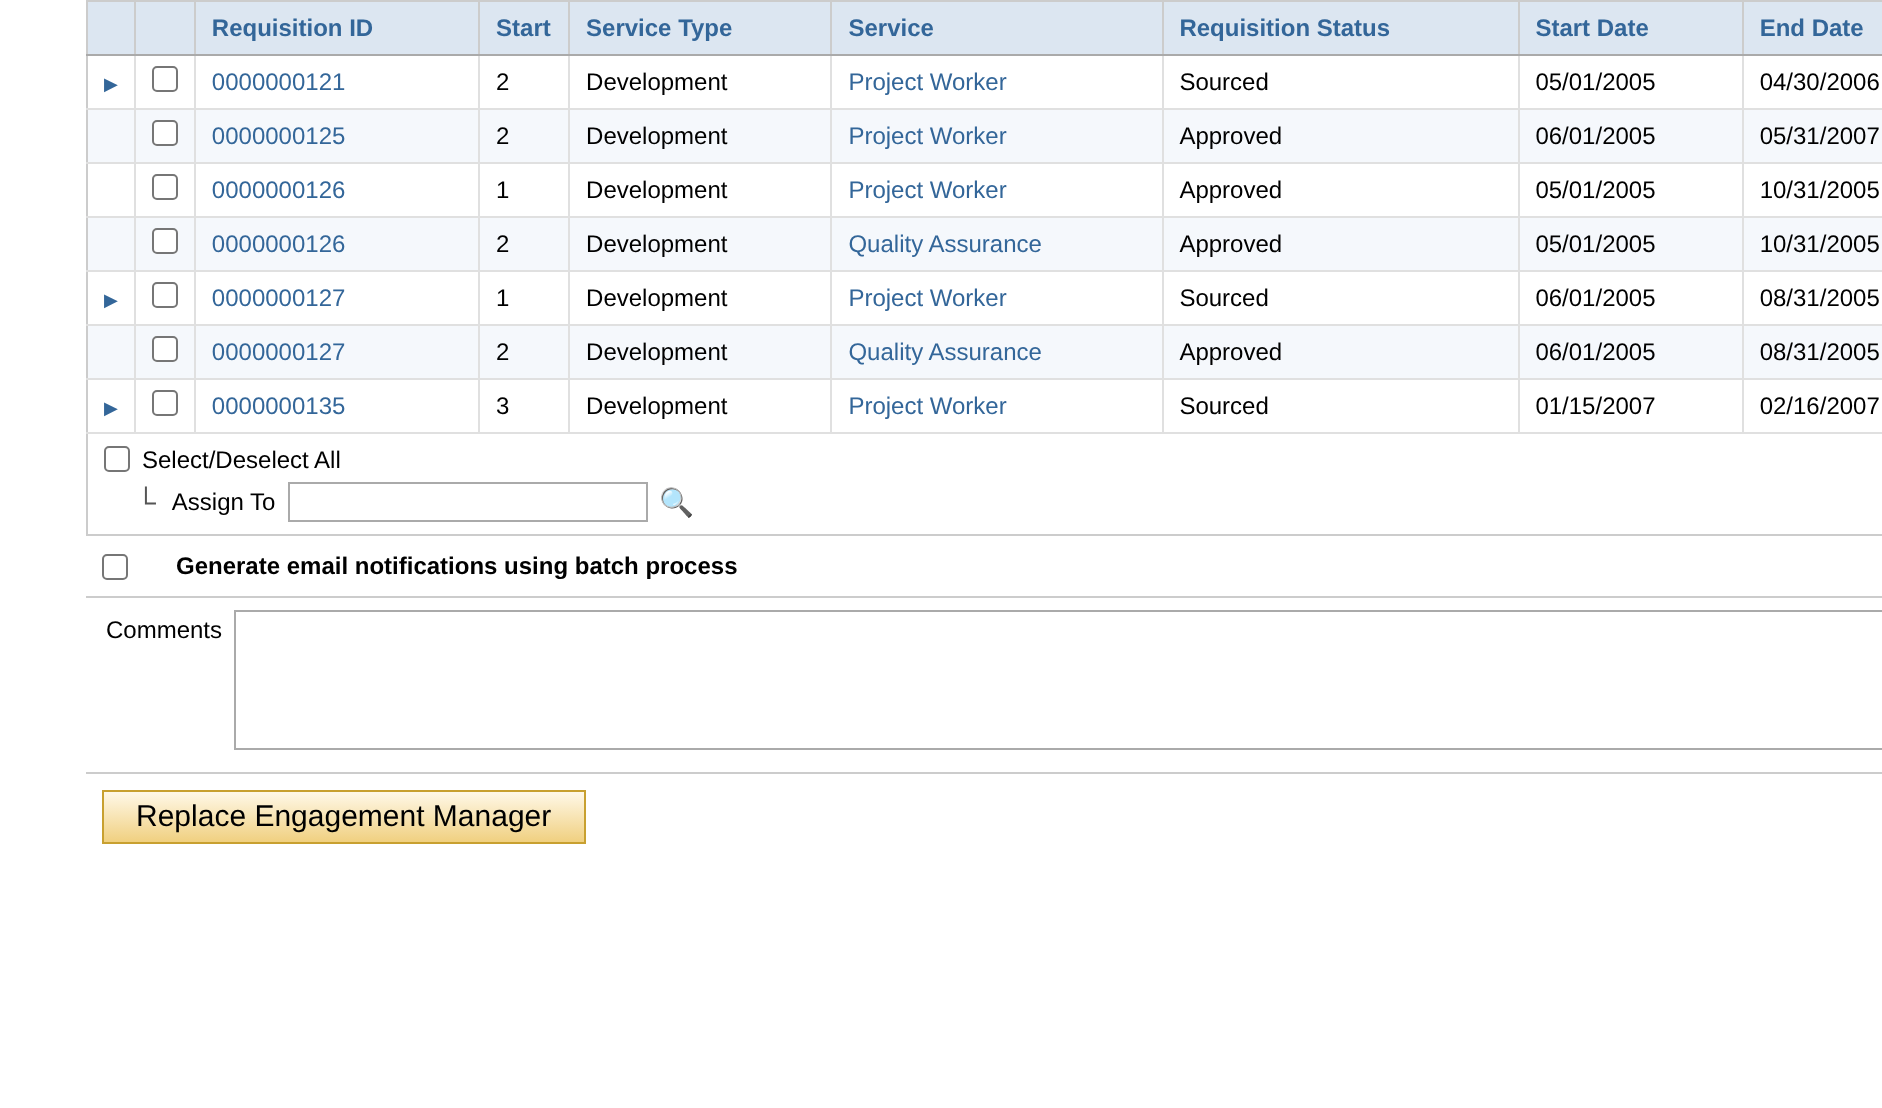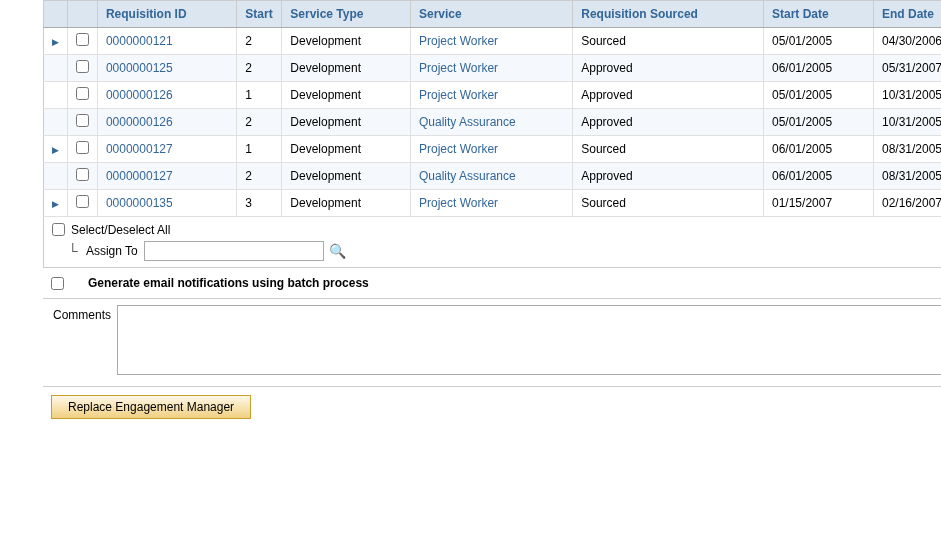--- a/index.html
+++ b/index.html
@@ -172,40 +172,40 @@
 
     
     .button-section {
       padding: 8px 8px;
     }
 
     .replace-btn {
       background: linear-gradient(to bottom, #fff8e8, #f0d080);
       border: 1px solid #c8a030;
       padding: 4px 16px;
-      font-size: 12px;
+      font-size: 15px;
       cursor: pointer;
       color: #000;
     }
   </style>
 </head>
 <body>
 
 <div class="page-container">
 
   <table class="data-table">
     <thead>
       <tr>
         <th style="width:16px;"></th>
         <th style="width:22px;"></th>
         <th>Requisition ID</th>
         <th style="width:45px;">Start</th>
         <th>Service Type</th>
         <th>Service</th>
-        <th>Requisition Sourced</th>
+        <th>Requisition Status</th>
         <th>Start Date</th>
         <th>End Date</th>
       </tr>
     </thead>
     <tbody id="table-body">
     <tr>
           <td style="text-align: center; width: 16px;"><span style="color: rgb(51, 102, 153); font-size: 9px; cursor: pointer;">▶</span></td>
           <td style="text-align: center; width: 22px;"><input type="checkbox" style=""></td>
           <td><a class="link-text">0000000121</a></td>
           <td>2</td>

